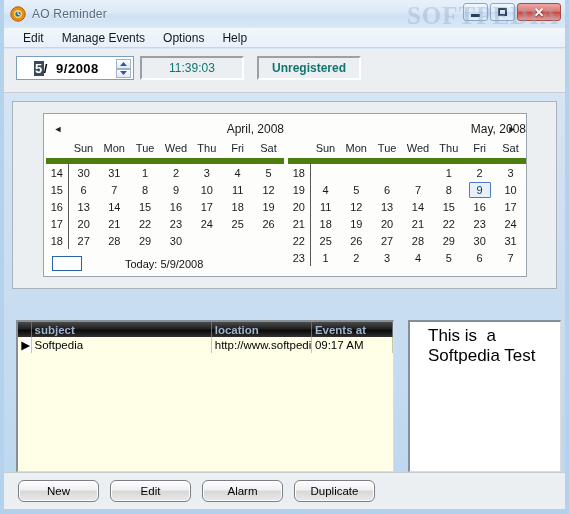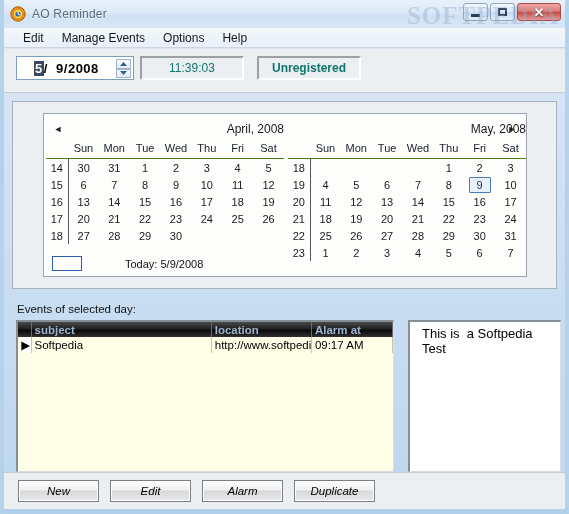--- a/index.html
+++ b/index.html
@@ -242,21 +242,21 @@
   table.cal th, table.cal td {
     font-size: 11px;
     text-align: center;
     padding: 0;
     height: 17px;
     font-weight: normal;
     color: #1a1a1a;
   }
   table.cal th { color: #17202a; padding-bottom: 2px; }
   table.cal th.wk { width: 22px; }
-  table.cal thead tr { border-bottom: 1px solid #4d7c0f; margin-top: 48px; }
+  table.cal thead tr { border-bottom: 6px solid #4d7c0f; margin-top: 48px; }
   td.wk {
     color: #1a1a1a;
     border-right: 1px solid #55585b;
     width: 22px;
     padding-right: 2px;
     text-align: right;
   }
   td.other { color: #a7a9ac; }
   td.selday span {
     display: inline-block;
@@ -352,22 +352,22 @@
   #notes {
     position: absolute;
     left: 404px; top: 320px;
     width: 153px; height: 152px;
     background: #ffffff;
     border-top: 2px solid #868e96;
     border-left: 2px solid #868e96;
     border-right: 1px solid #d9dde1;
     border-bottom: 1px solid #d9dde1;
     box-sizing: border-box;
-    padding: 4px 12px;
-    font-size: 13px;
+    padding: 4px 18px;
+    font-size: 17px;
     color: #000;
     white-space: pre-wrap;
     overflow: hidden;
   }
 
   
   #btnbar {
     position: absolute;
     left: 0; right: 0; bottom: 0;
     height: 37px;
@@ -376,27 +376,26 @@
     display: flex;
     align-items: center;
     padding-left: 14px;
     gap: 11px;
     box-sizing: border-box;
   }
   .btn {
     width: 81px; height: 22px;
     background: linear-gradient(to bottom, #fdfdfd 0%, #f0f0f0 45%, #d8d8d8 50%, #e9e9e9 100%);
     border: 1px solid #7a7f85;
-    border-radius: 0;
+    border-radius: 6px;
     box-shadow: inset 0 0 0 1px #ffffff;
     font-size: 11.5px;
     color: #000;
     display: flex; align-items: center; justify-content: center;
     box-sizing: border-box;
-    font-style: italic;
   }
 </style>
 </head>
 <body>
 
 <div id="window">
 
   <div id="titlebar">
     <div id="app-icon">
       <svg width="16" height="16" viewBox="0 0 16 16">
@@ -609,36 +608,35 @@
         </table>
       </div>
 
       <div id="today-row">
         <span id="today-swatch"></span>
         <span id="today-label">Today: 5/9/2008</span>
       </div>
     </div>
   </div>
 
-  <div id="events-label">Events of selected day:</div>
 
   <div id="grid">
     <table class="grid">
       <colgroup>
         <col style="width:13px">
         <col style="width:180px">
         <col style="width:100px">
         <col style="width:81px">
       </colgroup>
       <thead>
         <tr>
           <th class="ind"></th>
           <th>subject</th>
           <th>location</th>
-          <th>Alarm at</th>
+          <th>Events at</th>
         </tr>
       </thead>
       <tbody>
           <tr>
             <td class="ind"><span>▶</span></td>
             <td>Softpedia</td>
             <td>http://www.softpedia</td>
             <td>09:17 AM</td>
           </tr>
         </tbody>

